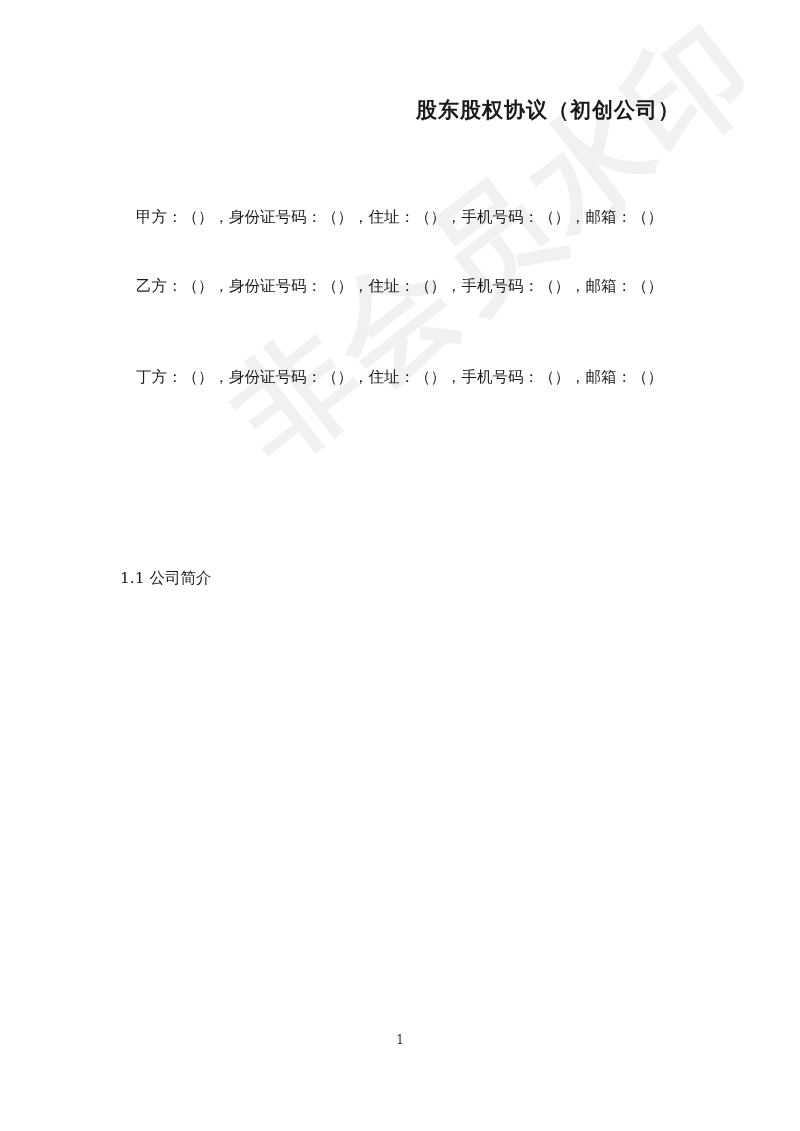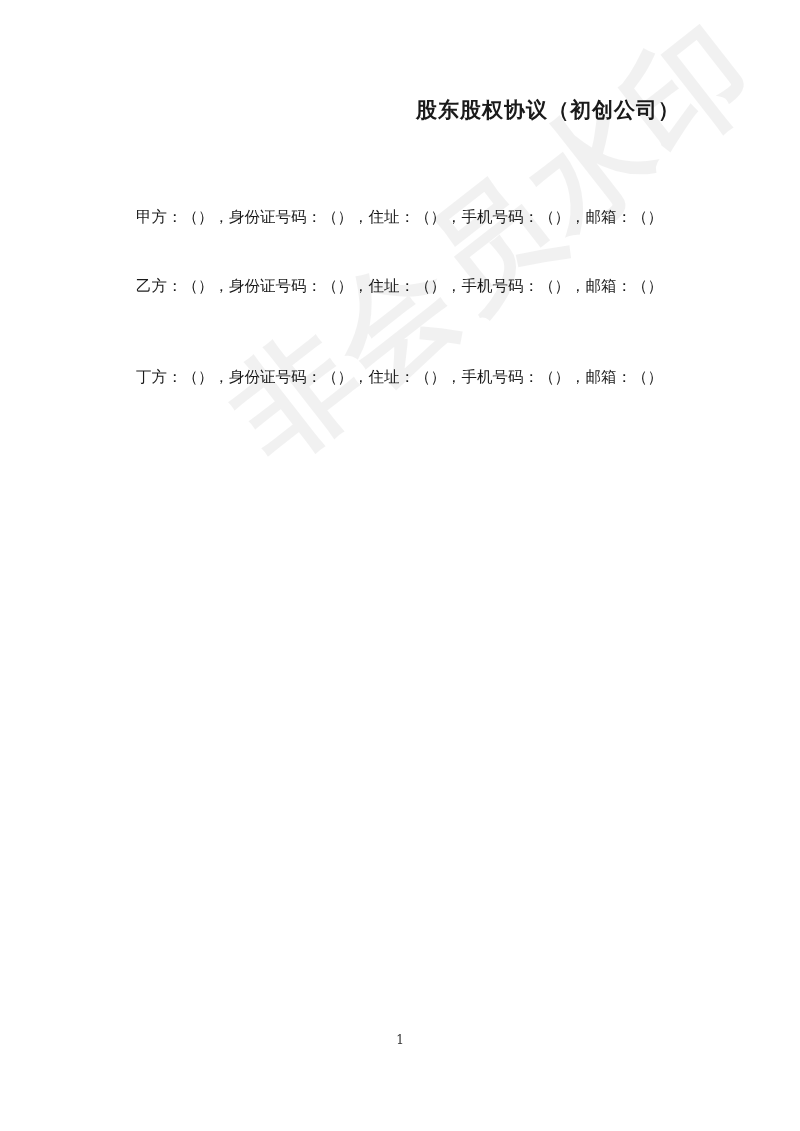--- a/index.html
+++ b/index.html
@@ -100,20 +100,21 @@
     </div>
 
     <div class="spacer-lg"></div>
 
 
     <div class="spacer-lg"></div>
 
 
     <div class="spacer-sm"></div>
 
+    <p class="para">1.1 公司简介</p>
 
     <div class="spacer-sm"></div>
 
 
   </div>
 
   <div class="page-number">1</div>
 
 </div>
 

